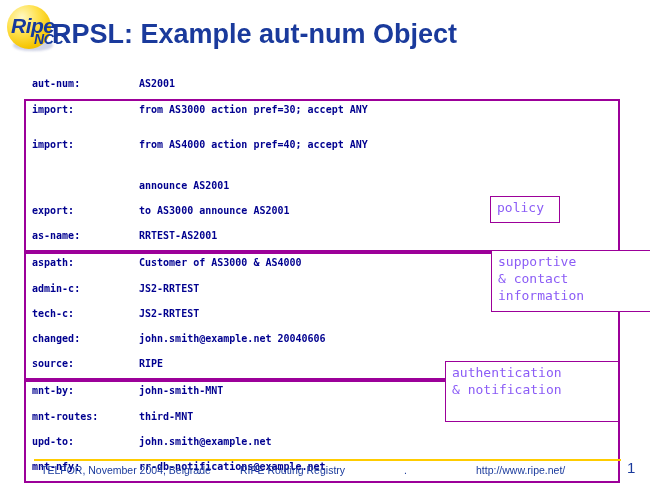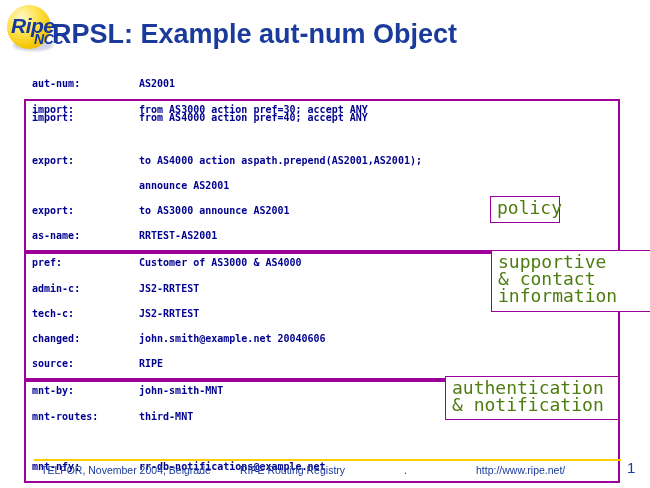--- a/index.html
+++ b/index.html
@@ -103,23 +103,23 @@
     border: 2px solid #9c0099;
     box-sizing: border-box;
     background: transparent;
   }
 
   
   .annot {
     position: absolute;
     border: 1px solid #9c0099;
     box-sizing: border-box;
-    color: #4d7c0f;
+    color: #8b5cf6;
     font-family: "DejaVu Sans Mono", "Liberation Mono", monospace;
-    font-size: 18px;
+    font-size: 13px;
     line-height: 17px;
     padding: 2px 5px 14px 6px;
     background: #ffffff;
     white-space: pre;
   }
 
   
   #footer-rule {
     position: absolute;
     left: 34px;
@@ -162,42 +162,42 @@
 
 <div id="title">RPSL: Example aut-num Object</div>
 
 <div id="code-area">
     <div class="group-box" style="left: 24px; top: 312.4px; width: 596px; height: 102.8px;"></div>
     <div class="group-box" style="left: 24px; top: 184.4px; width: 596px; height: 128px;"></div>
     <div class="group-box" style="left: 24px; top: 31.2px; width: 596px; height: 153.2px;"></div>
 
 <div class="codeline" style="left: 32px; top: 8px;"><span class="key" style="width: 107px;">aut-num:</span><span>AS2001</span></div>
     <div class="codeline" style="left: 32px; top: 34.2px;"><span class="key" style="width: 107px;">import:</span><span>from AS3000 action pref=30; accept ANY</span></div>
-    <div class="codeline" style="left: 32px; top: 42px;"><span class="key" style="width: 107px;">import:</span><span>from AS4000 action pref=40; accept ANY</span></div>
-    <div class="codeline" style="left: 32px; top: 84.6px;"><span class="key" style="width: 107px;">export:</span><span>to AS4000 action aspath.prepend(AS2001,AS2001);</span></div>
+    <div class="codeline" style="left: 32px; top: 69px;"><span class="key" style="width: 107px;">import:</span><span>from AS4000 action pref=40; accept ANY</span></div>
     <div class="codeline" style="left: 32px; top: 109.8px;"><span class="key" style="width: 107px;"></span><span>announce AS2001</span></div>
     <div class="codeline" style="left: 32px; top: 135px;"><span class="key" style="width: 107px;">export:</span><span>to AS3000 announce AS2001</span></div>
     <div class="codeline" style="left: 32px; top: 160.2px;"><span class="key" style="width: 107px;">as-name:</span><span>RRTEST-AS2001</span></div>
-    <div class="codeline" style="left: 32px; top: 187.4px;"><span class="key" style="width: 107px;">pref:</span><span>Customer of AS3000 &amp; AS4000</span></div>
+    <div class="codeline" style="left: 32px; top: 187.4px;"><span class="key" style="width: 107px;">aspath:</span><span>Customer of AS3000 &amp; AS4000</span></div>
     <div class="codeline" style="left: 32px; top: 212.6px;"><span class="key" style="width: 107px;">admin-c:</span><span>JS2-RRTEST</span></div>
     <div class="codeline" style="left: 32px; top: 237.8px;"><span class="key" style="width: 107px;">tech-c:</span><span>JS2-RRTEST</span></div>
     <div class="codeline" style="left: 32px; top: 263px;"><span class="key" style="width: 107px;">changed:</span><span>john.smith@example.net 20040606</span></div>
     <div class="codeline" style="left: 32px; top: 288.2px;"><span class="key" style="width: 107px;">source:</span><span>RIPE</span></div>
     <div class="codeline" style="left: 32px; top: 315.4px;"><span class="key" style="width: 107px;">mnt-by:</span><span>john-smith-MNT</span></div>
     <div class="codeline" style="left: 32px; top: 340.6px;"><span class="key" style="width: 107px;">mnt-routes:</span><span>third-MNT</span></div>
+    <div class="codeline" style="left: 32px; top: 365.8px;"><span class="key" style="width: 107px;">upd-to:</span><span>john.smith@example.net</span></div>
     <div class="codeline" style="left: 32px; top: 391px;"><span class="key" style="width: 107px;">mnt-nfy:</span><span>rr-db-notifications@example.net</span></div>
   </div>
 
 <div class="annot" id="annot-policy" style="left:490px; top:196px; width:70px; height:27px;">policy</div>
 
 <div class="annot" id="annot-supportive" style="left:491px; top:250px; width:164px; height:62px;">supportive
 &amp; contact
 information</div>
 
-<div class="annot" id="annot-auth" style="left:445px; top:376px; width:174px; height:44px;">authentication
+<div class="annot" id="annot-auth" style="left:445px; top:361px; width:174px; height:61px;">authentication
 &amp; notification</div>
 
 <div id="footer-rule"></div>
 <div class="footer-txt" id="footer-left">TELFOR, November 2004, Belgrade</div>
 <div class="footer-txt" id="footer-dot1">.</div>
 <div class="footer-txt" id="footer-mid">RIPE Routing Registry</div>
 <div class="footer-txt" id="footer-dot2">.</div>
 <div class="footer-txt" id="footer-right">http://www.ripe.net/</div>
 <div id="page-number">1</div>
 

